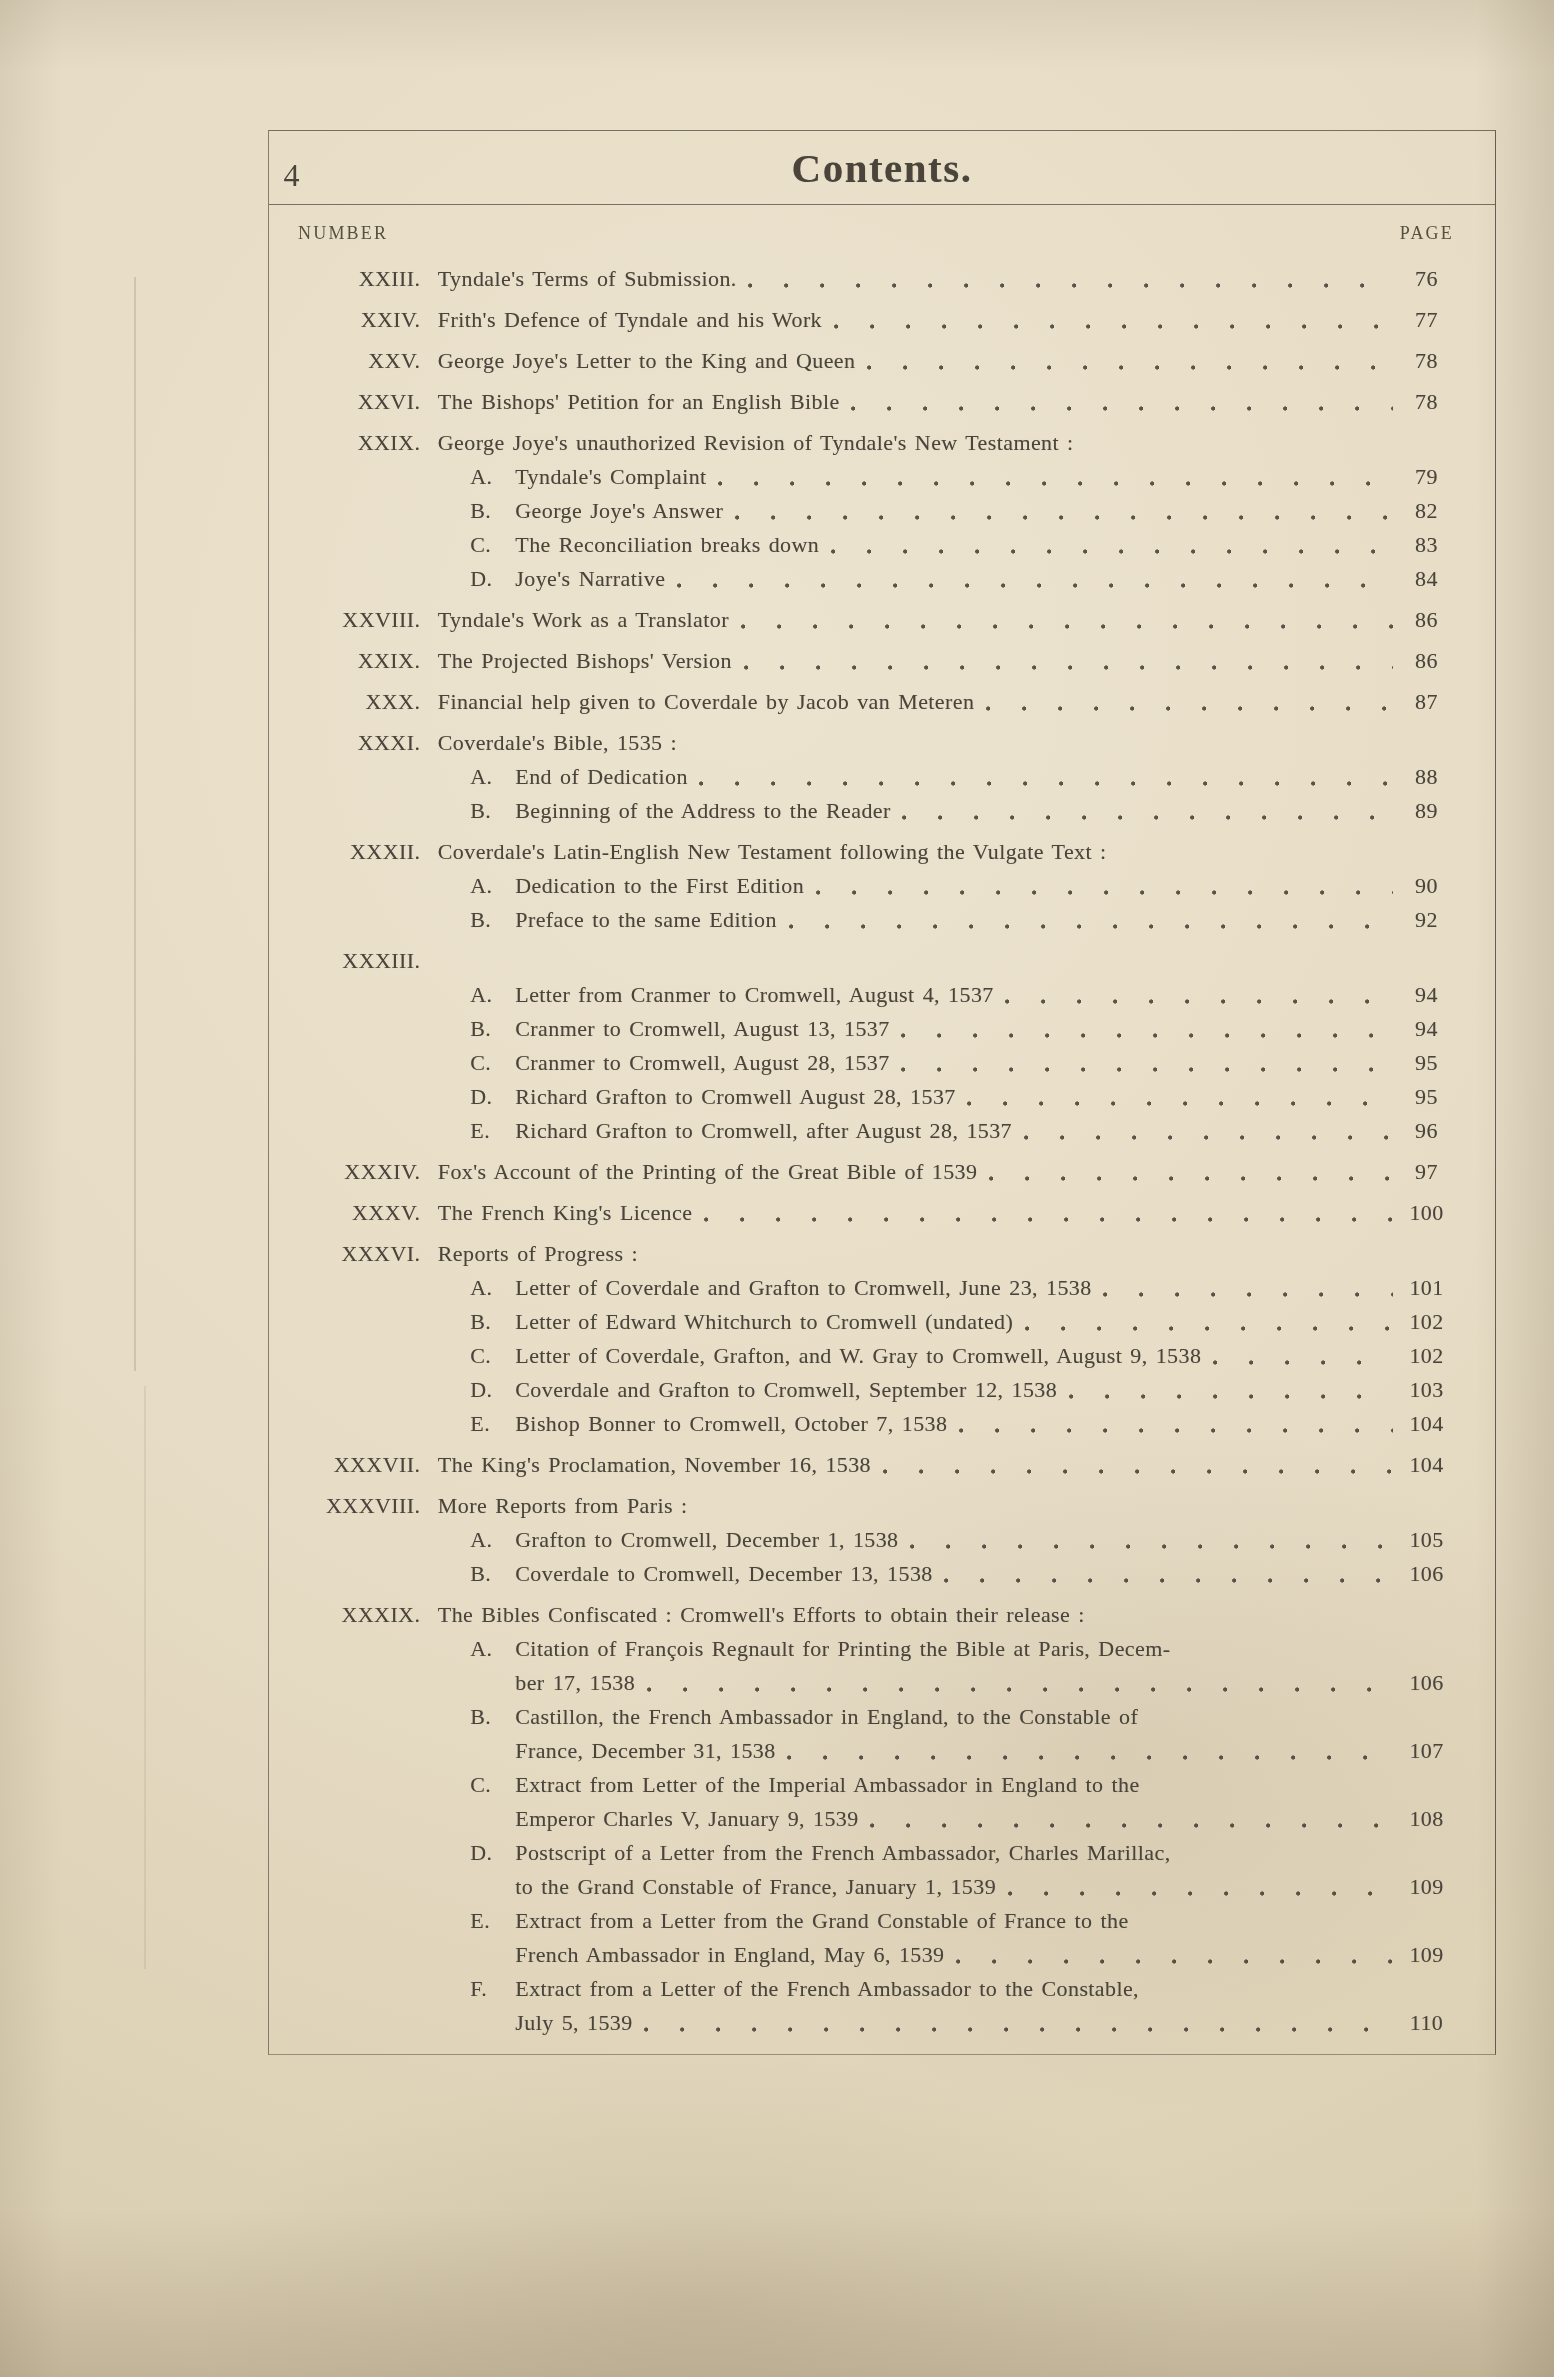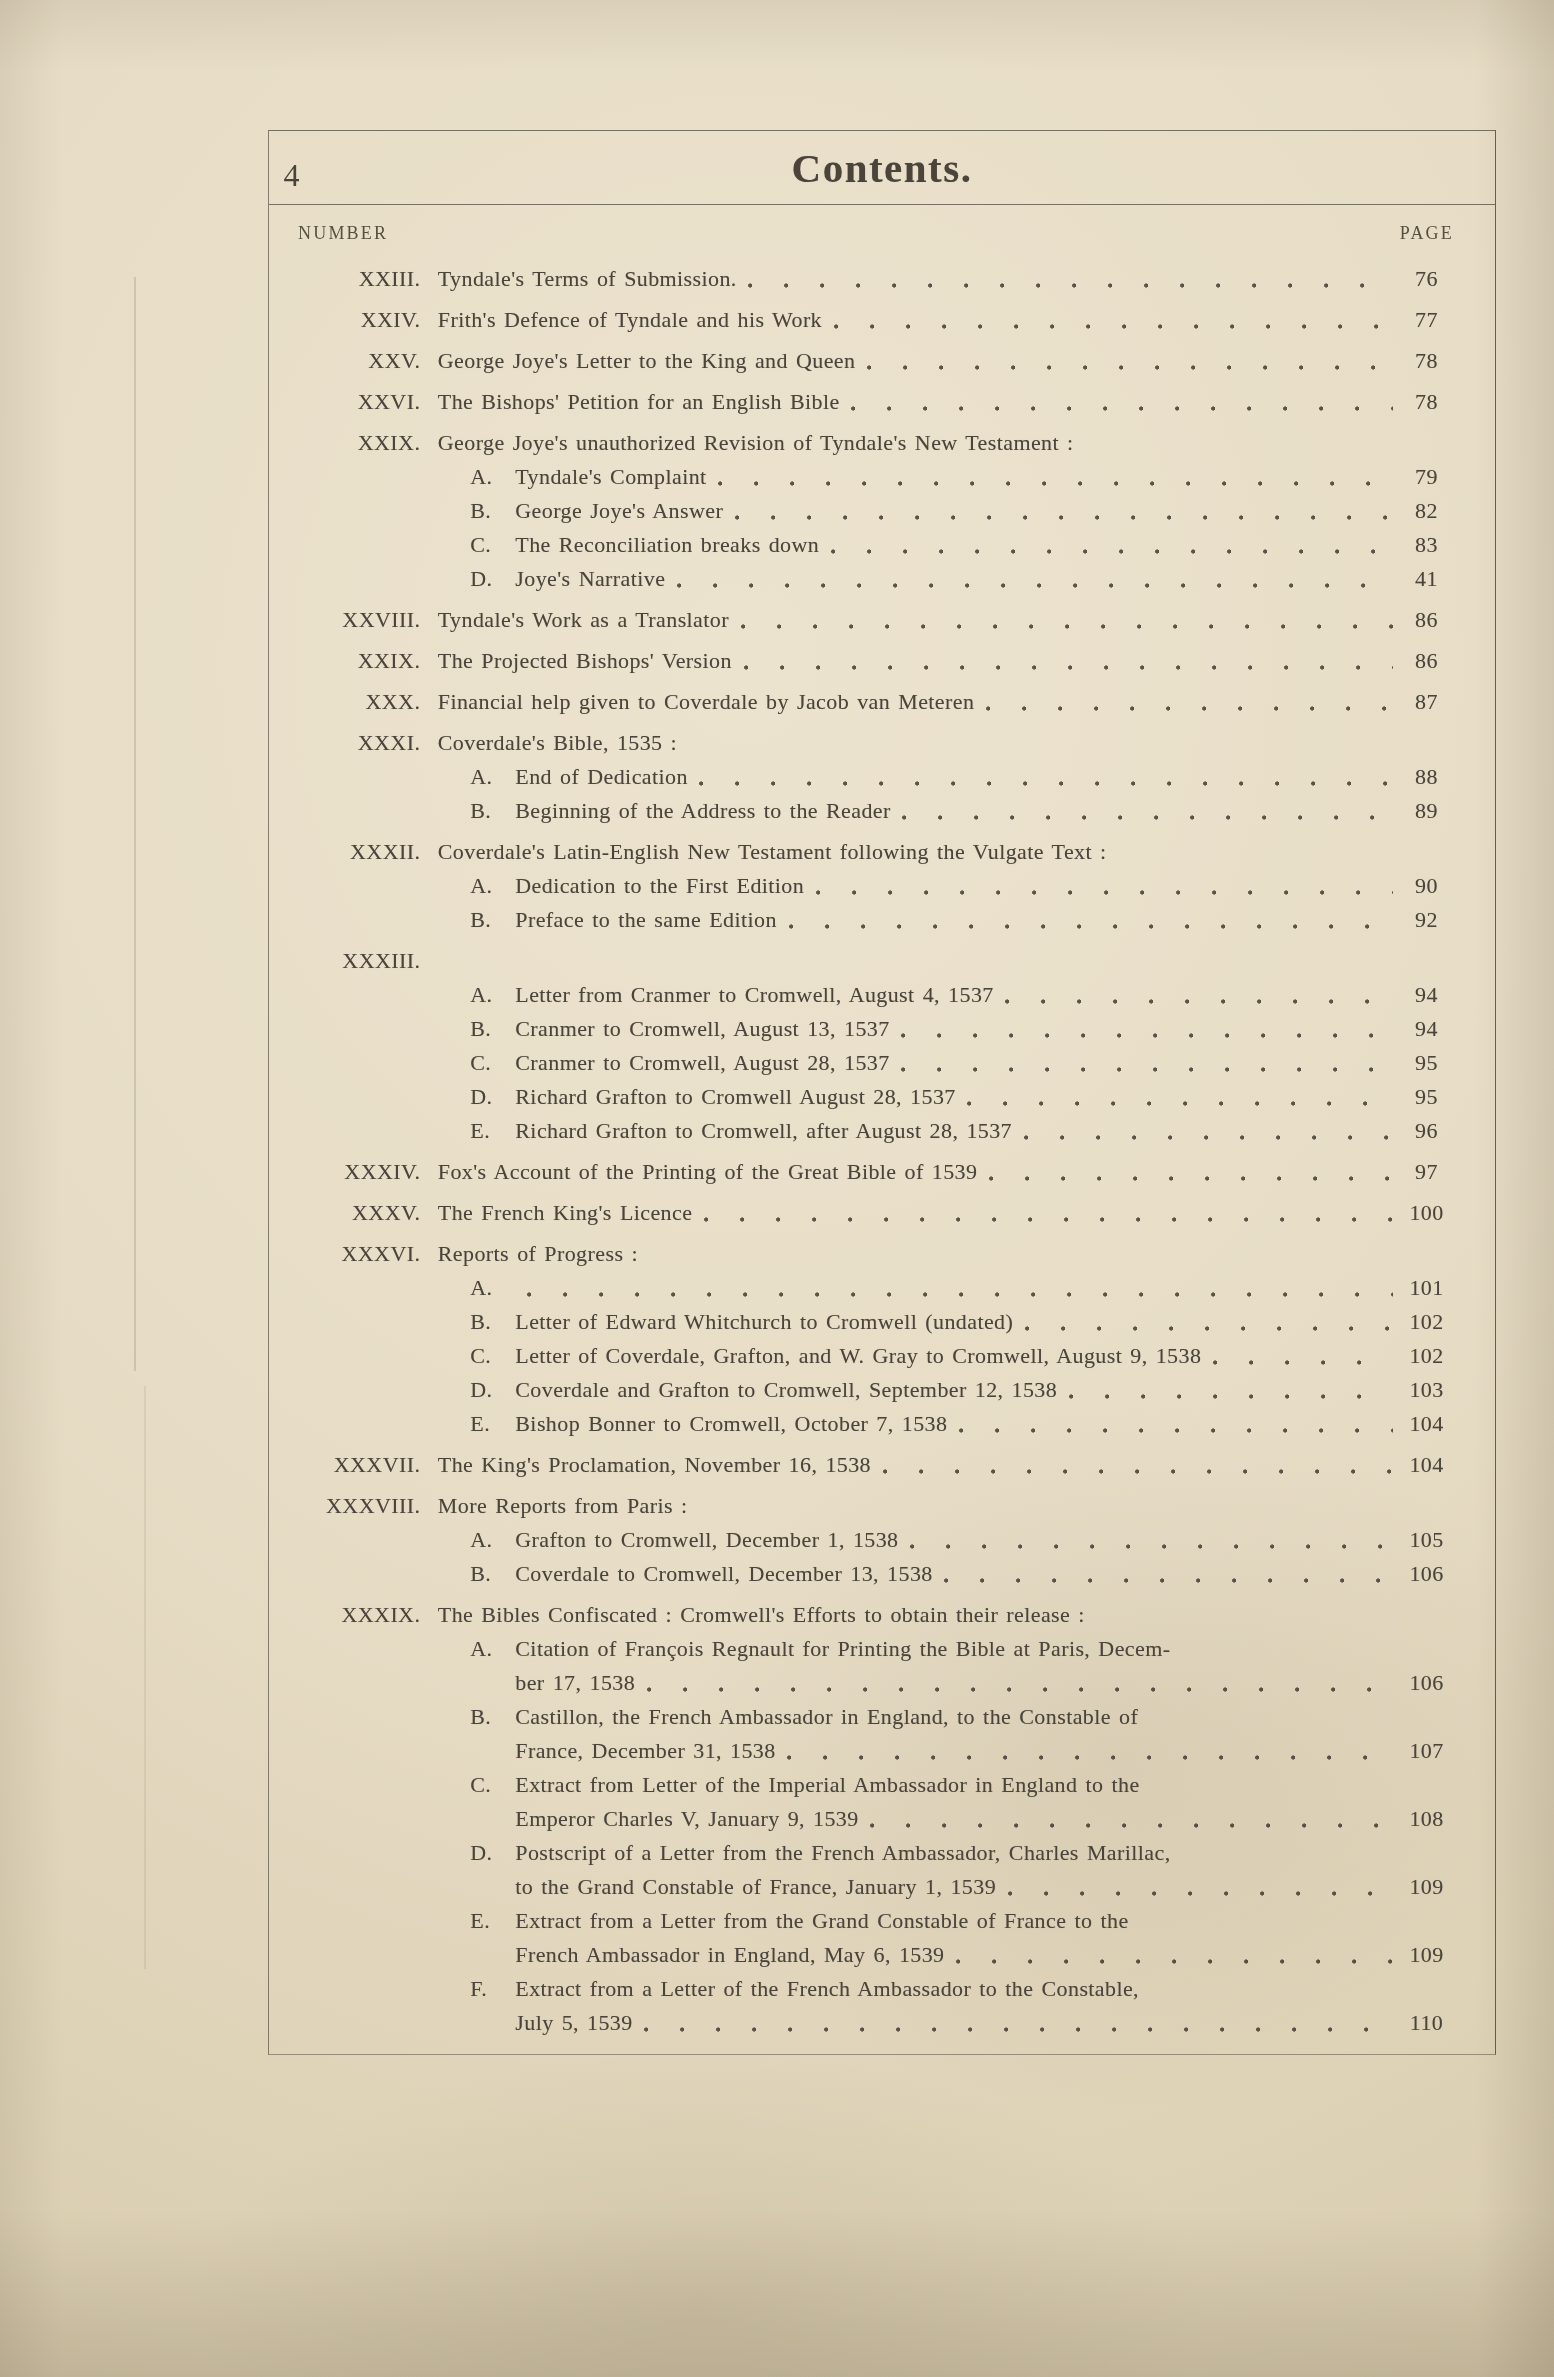--- a/index.html
+++ b/index.html
@@ -149,21 +149,21 @@
           <span class="leader"></span>
           <span class="pg">83</span>
         </span>
       </div>
       <div class="entry sub">
         <span class="num"></span>
         <span class="body">
           <span class="letter">D.</span>
           <span class="t">Joye's Narrative</span>
           <span class="leader"></span>
-          <span class="pg">41</span>
+          <span class="pg">84</span>
         </span>
       </div>
       <div class="entry">
         <span class="num">XXVIII.</span>
         <span class="body">
           <span class="t">Tyndale's Work as a Translator</span>
           <span class="leader"></span>
           <span class="pg">86</span>
         </span>
       </div>
@@ -298,20 +298,21 @@
       <div class="entry">
         <span class="num">XXXVI.</span>
         <span class="body">
           <span class="t">Reports of Progress :</span>
         </span>
       </div>
       <div class="entry sub">
         <span class="num"></span>
         <span class="body">
           <span class="letter">A.</span>
+          <span class="t">Letter of Coverdale and Grafton to Cromwell, June 23, 1538</span>
           <span class="leader"></span>
           <span class="pg">101</span>
         </span>
       </div>
       <div class="entry sub">
         <span class="num"></span>
         <span class="body">
           <span class="letter">B.</span>
           <span class="t">Letter of Edward Whitchurch to Cromwell (undated)</span>
           <span class="leader"></span>

